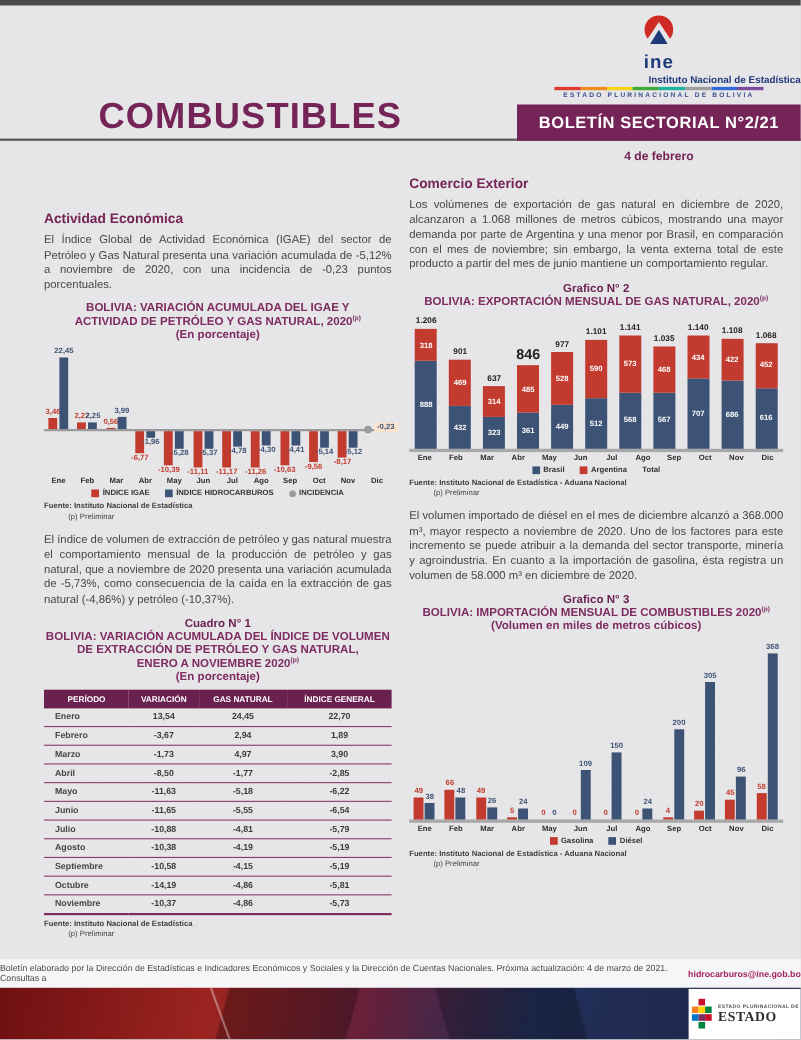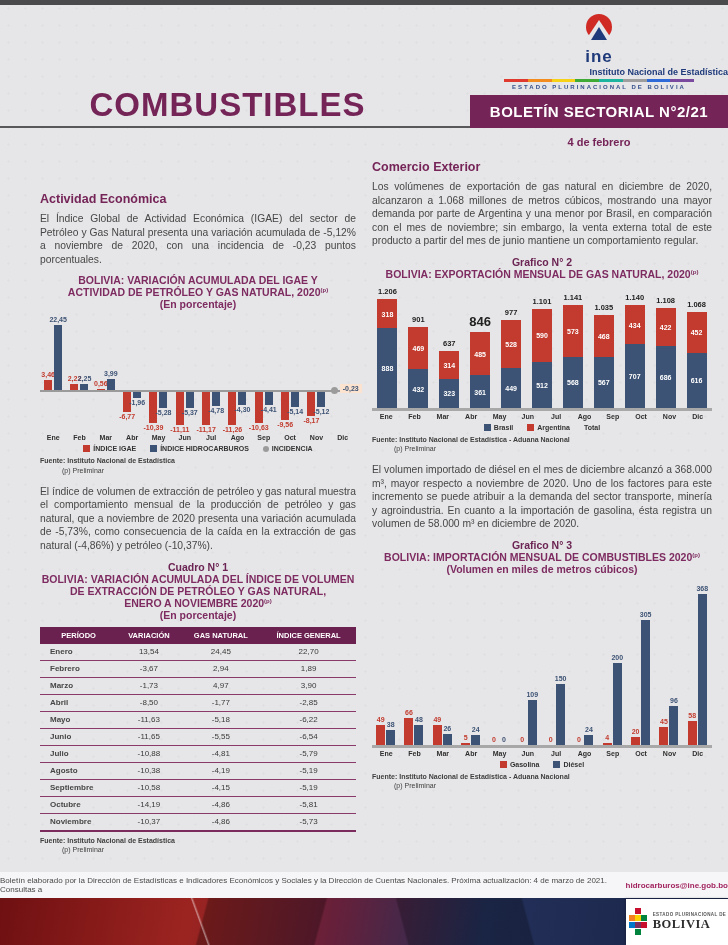--- a/index.html
+++ b/index.html
@@ -52,21 +52,21 @@
   .leg-item{display:flex;align-items:center;gap:3px;font-size:7px;font-weight:bold;color:#333;}
   .leg-sq{width:7px;height:7px;display:inline-block;}
   .leg-dot{width:6px;height:6px;border-radius:50%;display:inline-block;}
   .fuente{font-size:7px;color:#3f3f3f;line-height:1.3;margin-top:4px;font-weight:600;}
   .fuente .prelim{margin-left:22px;font-weight:400;}
 
   
   .cuadro-table{width:100%;border-collapse:collapse;margin-top:4px;border-bottom:2px solid #7c2b5e;}
   .cuadro-table th{background:#6b2150;color:#fff;font-size:7.5px;font-weight:bold;padding:4px 2px;text-align:center;}
   .cuadro-table td{font-size:8px;color:#3a3a3a;padding:3.5px 2px;text-align:center;
-    border-bottom:1.5px solid #8a3a69;font-weight:400;}
+    border-bottom:1.5px solid #8a3a69;font-weight:700;}
   .cuadro-table td:first-child{text-align:left;padding-left:10px;color:#474747;font-weight:bold;}
 
   
   .foot-strip{position:absolute;left:0;right:0;bottom:47px;height:26px;background:#f6f5f7;
     display:flex;align-items:center;justify-content:center;font-size:8px;color:#4a4a4a;}
   .foot-strip .mail{color:#a22560;font-weight:bold;margin-left:3px;}
   .band{position:absolute;left:0;right:0;bottom:0;height:47px;
     background:linear-gradient(100deg,#6f1012 0%,#9c2420 26%,#66203a 46%,#23305a 66%,#1a2446 100%);overflow:hidden;}
   .band .sh1{position:absolute;inset:0;background:linear-gradient(105deg,transparent 28%,rgba(0,0,0,0.28) 28.3% 44%,transparent 44.3%);}
   .band .sh2{position:absolute;inset:0;background:linear-gradient(75deg,transparent 55%,rgba(0,0,0,0.25) 55.3% 72%,transparent 72.3%);}
@@ -573,16 +573,16 @@
       <rect x="1" y="8" width="6" height="6" fill="#f4801f"></rect>
       <rect x="7" y="8" width="6" height="6" fill="#ffd100"></rect>
       <rect x="13" y="8" width="6" height="6" fill="#00843d"></rect>
       <rect x="1" y="15" width="6" height="6" fill="#0077c8"></rect>
       <rect x="7" y="15" width="6" height="6" fill="#7b2d5e"></rect>
       <rect x="13" y="15" width="6" height="6" fill="#c8102e"></rect>
       <rect x="7" y="22" width="6" height="6" fill="#00843d"></rect>
     </svg>
     <div class="bol-text">
       <div class="small">ESTADO PLURINACIONAL DE</div>
-      <div class="big">BOLIVIA</div>
+      <div class="big">ESTADO</div>
     </div>
   </div>
 </div>
 
 </body></html>

